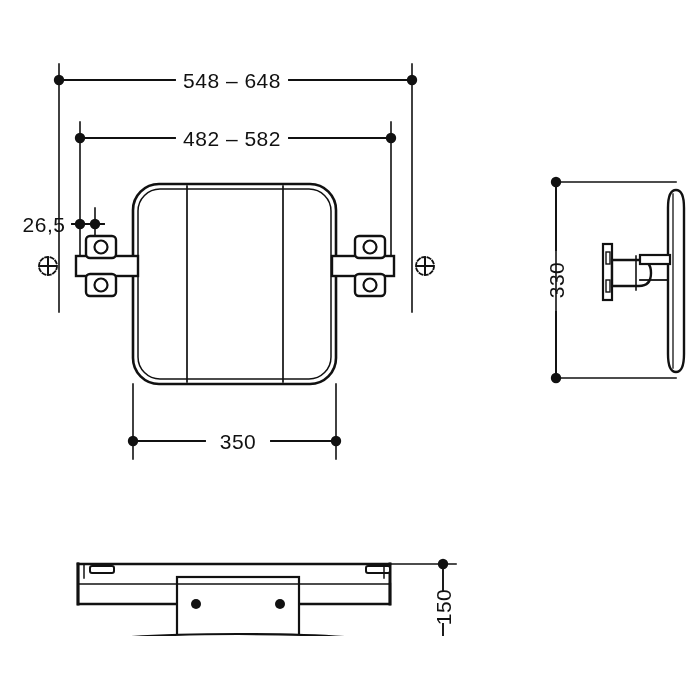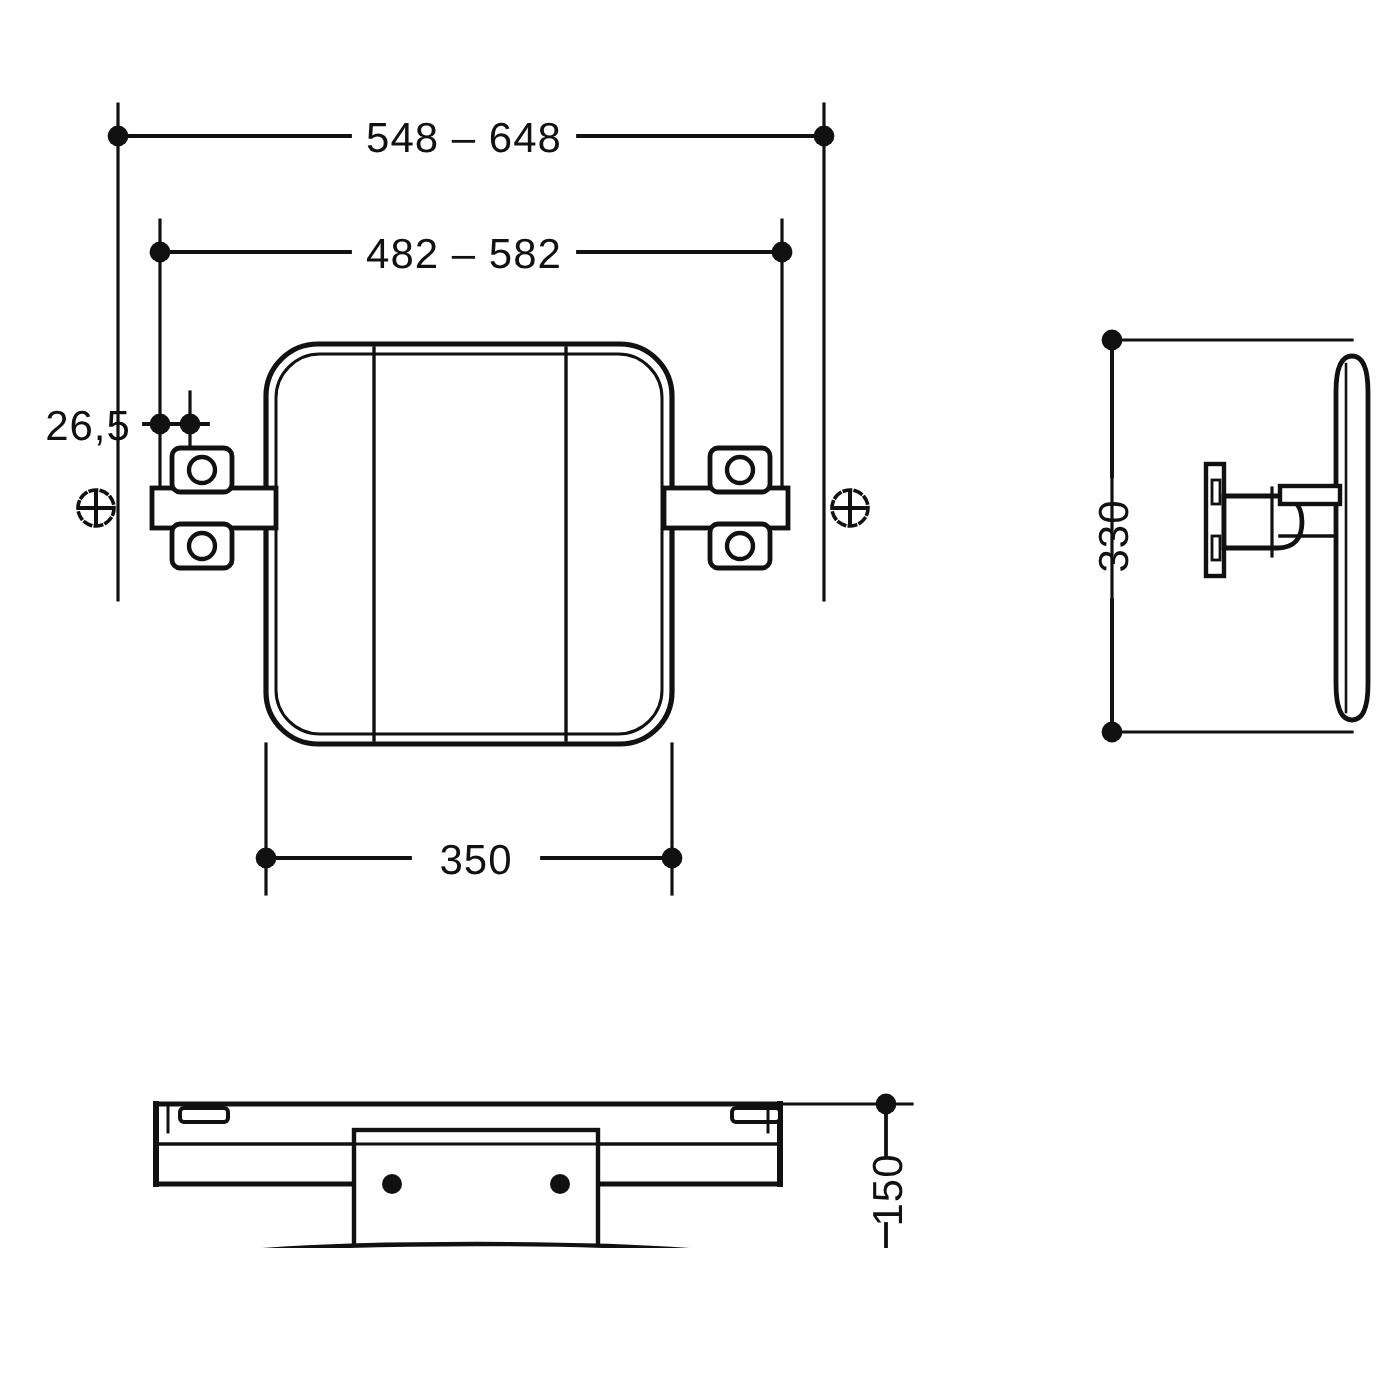--- a/index.html
+++ b/index.html
@@ -7,20 +7,21 @@
   body{
     font-family:"Liberation Sans", sans-serif;
     -webkit-font-smoothing:antialiased;
   }
   #sheet{
     position:relative;
     width:700px;
     height:624px;
     background:#f97316;
     overflow:hidden;
+    margin-top:12px;
   }
   #sheet svg{display:block;}
   .dimtext{
     font-family:"Liberation Sans", sans-serif;
     font-size:21px;
     fill:#111111;
     letter-spacing:0.5px;
   }
 </style>
 </head>

